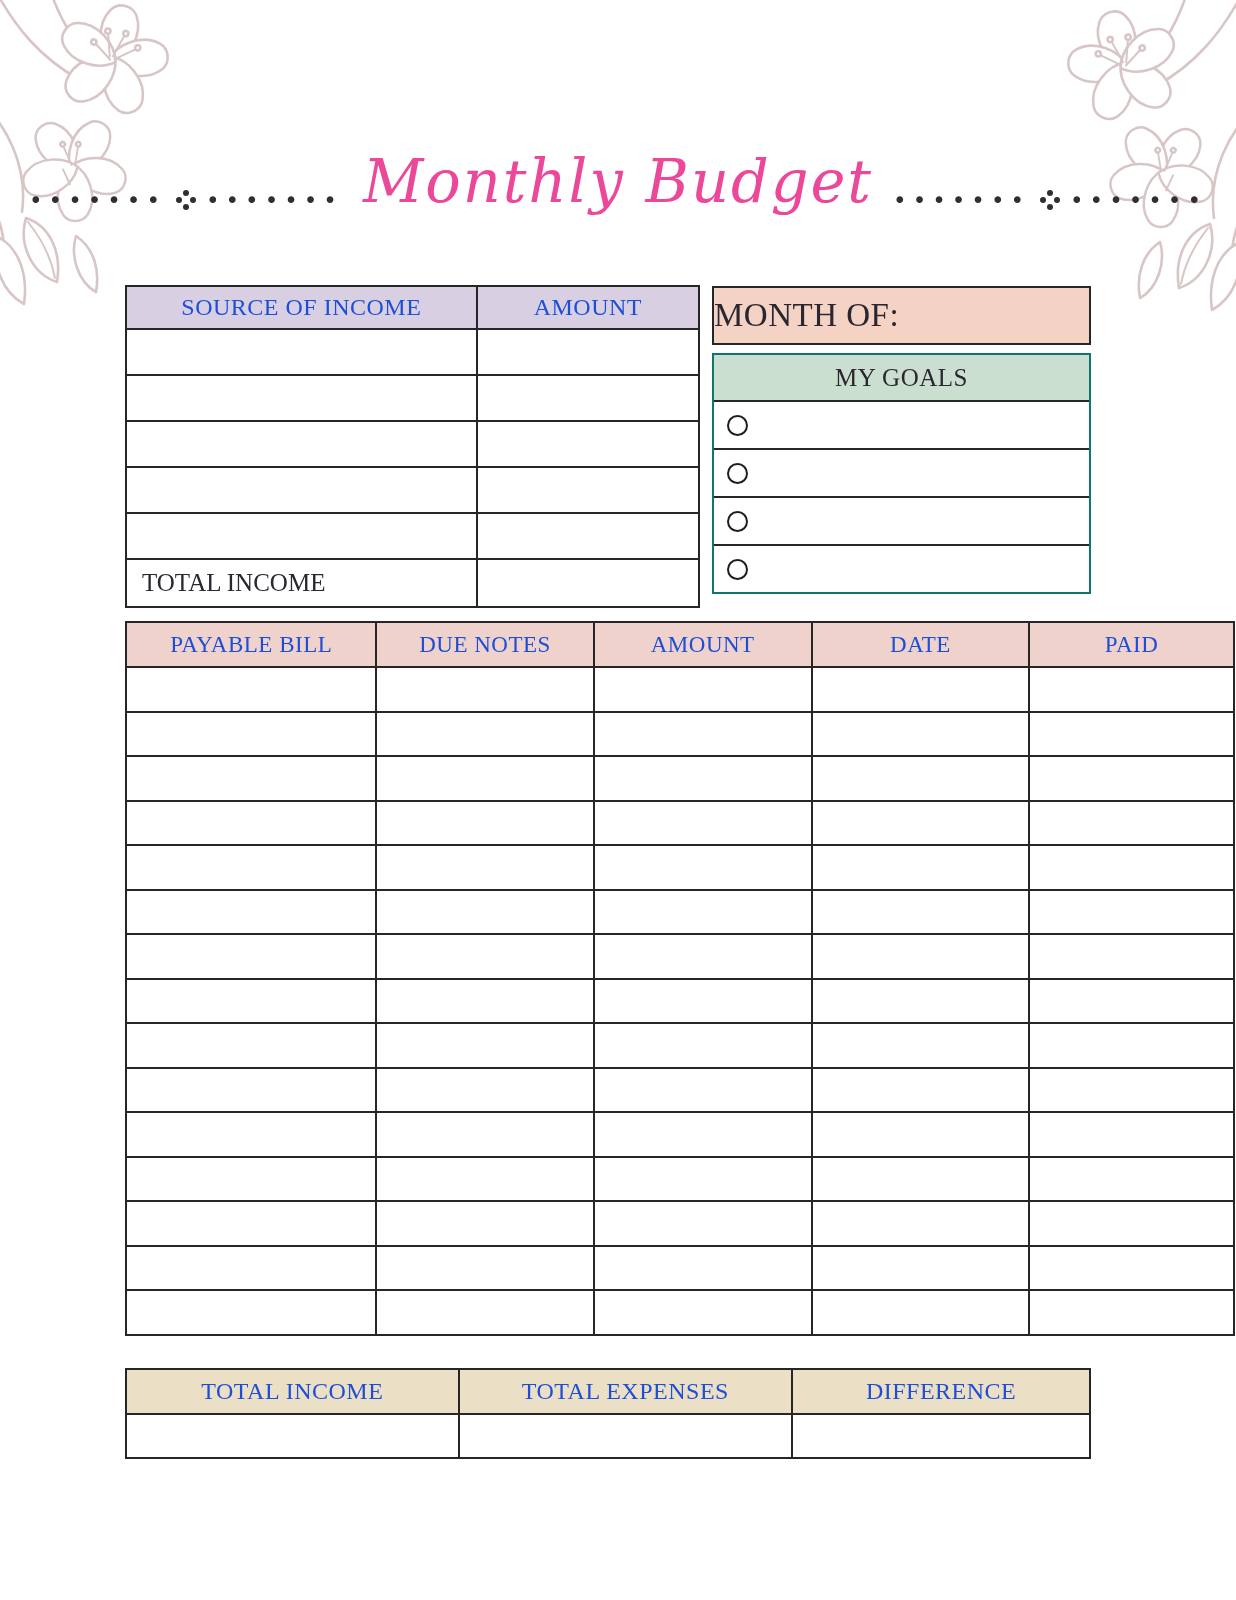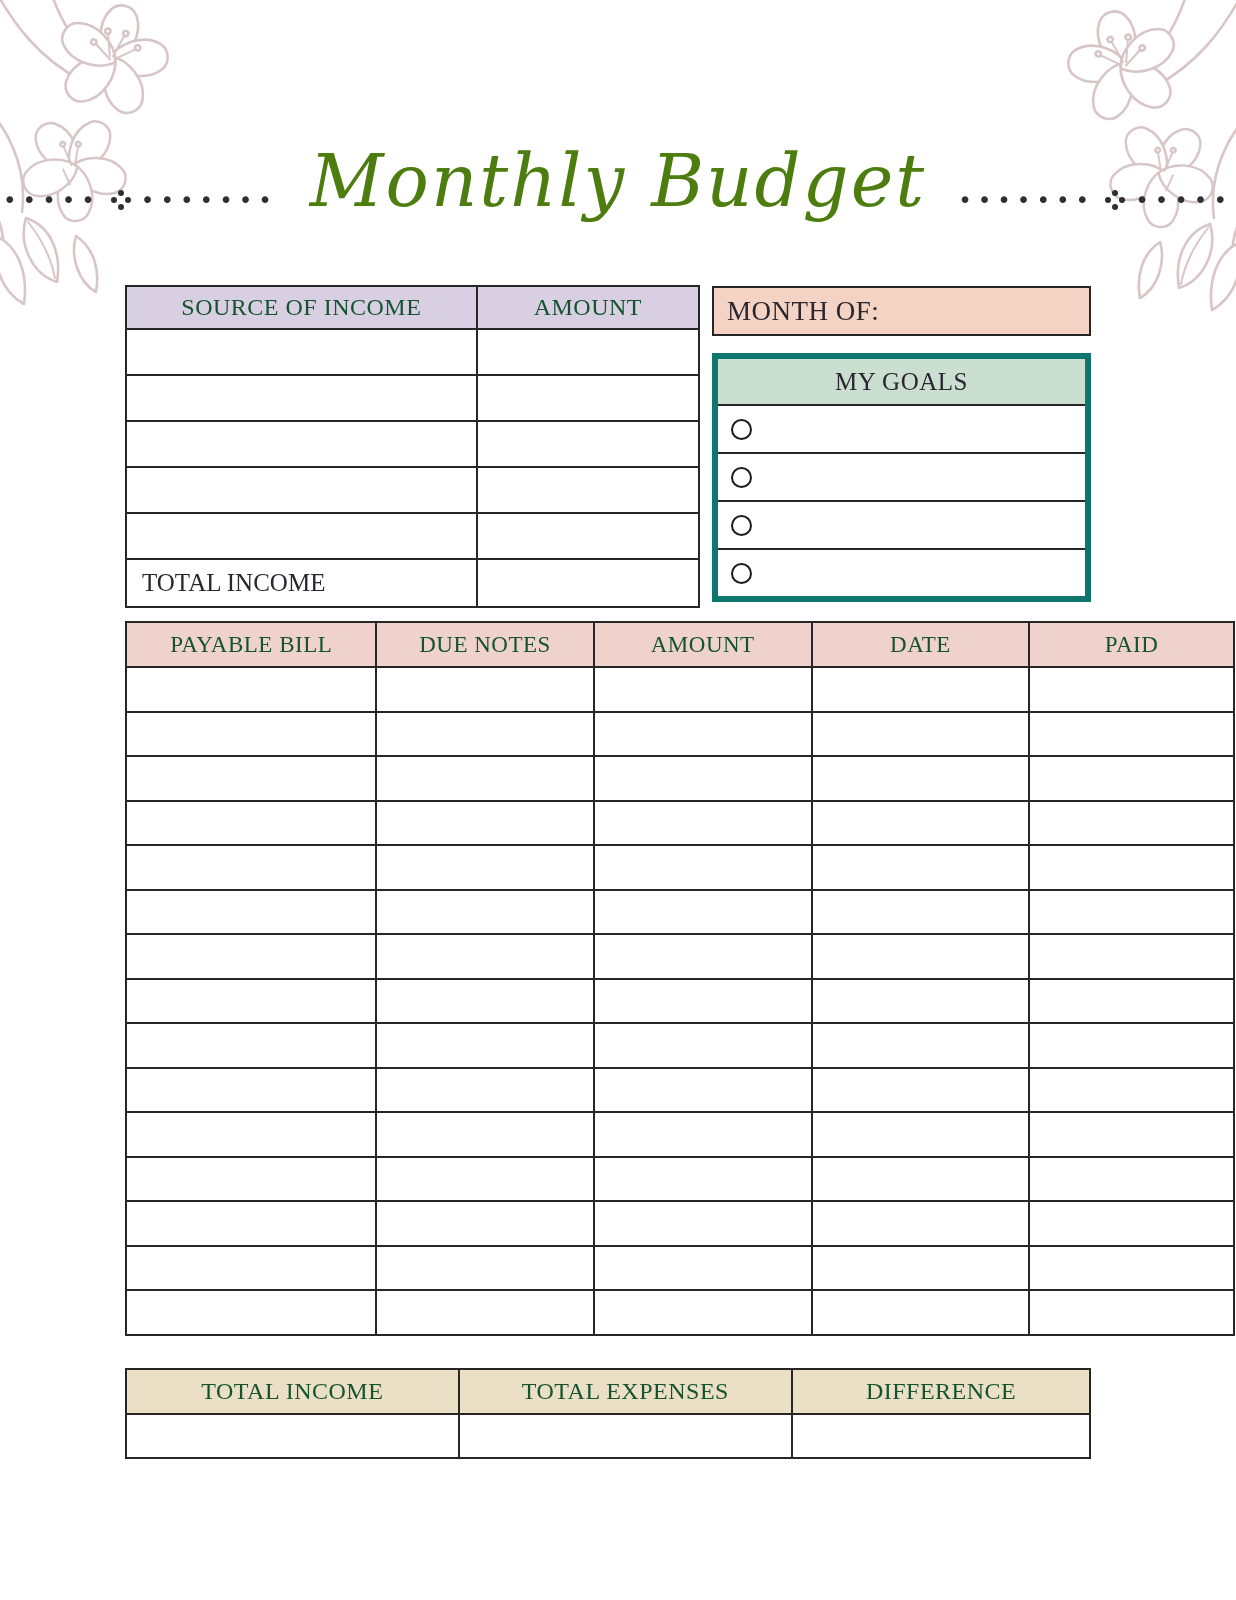--- a/index.html
+++ b/index.html
@@ -12,57 +12,57 @@
   .flower{position:absolute;pointer-events:none;}
   .flower-left{top:-14px;left:-18px;}
   .flower-right{top:-8px;right:-18px;transform:scaleX(-1);}
 
   
   .title-row{
     position:absolute;top:96px;left:0;width:100%;height:170px;
     display:flex;align-items:center;justify-content:center;gap:16px;
   }
   .page-title{
-    margin:16px;font-family:"DejaVu Serif",serif;font-style:italic;font-weight:500;
-    font-size:72px;line-height:1;color:#4d7c0f;letter-spacing:2px;white-space:nowrap;
+    margin:4px;font-family:"DejaVu Serif",serif;font-style:italic;font-weight:500;
+    font-size:59px;line-height:1;color:#ec4899;letter-spacing:2px;white-space:nowrap;
   }
   .orn{display:inline-flex;align-items:center;gap:10px;margin-top:38px;}
   .dots{
     font-family:"DejaVu Sans",sans-serif;font-size:23px;line-height:10px;
     letter-spacing:6px;color:#2e2e33;white-space:nowrap;
   }
   .diamond{display:inline-flex;width:20px;height:20px;align-items:center;justify-content:center;}
   .diamond i{
     display:block;width:6px;height:6px;border-radius:50%;background:transparent;
     box-shadow:0 -7px 0 #2e2e33,0 7px 0 #2e2e33,-7px 0 0 #2e2e33,7px 0 0 #2e2e33;
   }
 
   
   table{border-collapse:collapse;table-layout:fixed;position:absolute;background:#fff;}
   th,td{border:2px solid #262626;padding:0;font-weight:400;}
-  th{font-size:24px;letter-spacing:0.5px;color:#14532d;}
+  th{font-size:24px;letter-spacing:0.5px;color:#1d4ed8;}
 
   
   .income{left:125px;top:285px;width:575px;}
   .income thead tr{height:43px;}
   .income tbody tr{height:46px;}
   .income tr.total-row{height:48px;}
   .income th{background:#d8cfe3;}
   .income td.total-label{font-size:25px;text-align:left;padding-left:15px;}
 
   
   .month-box{
-    position:absolute;left:712px;top:286px;width:379px;height:50px;
+    position:absolute;left:712px;top:286px;width:379px;height:59px;
     box-sizing:border-box;border:2px solid #262626;background:#f4d3c5;
-    font-size:27px;letter-spacing:0.5px;display:flex;align-items:center;padding-left:13px;
+    font-size:33px;letter-spacing:0.5px;display:flex;align-items:center;
   }
 
   
   .goals{position:absolute;left:712px;top:353px;width:379px;box-sizing:border-box;
-    border:6px solid #0f766e;background:#fff;}
+    border:2px solid #0f766e;background:#fff;}
   .goals-header{height:45px;background:#cbdfd1;border-bottom:2px solid #262626;
     display:flex;align-items:center;justify-content:center;font-size:25px;letter-spacing:0.5px;}
   .goal-row{height:46px;border-top:2px solid #262626;display:flex;align-items:center;}
   .goal-row:first-of-type{border-top:none;}
   .goal-circle{width:17px;height:17px;border:2.5px solid #1c1c1c;border-radius:50%;
     margin-left:13px;flex:0 0 auto;}
 
   
   .bills{left:125px;top:621px;width:1110px;}
   .bills thead tr{height:45px;}

